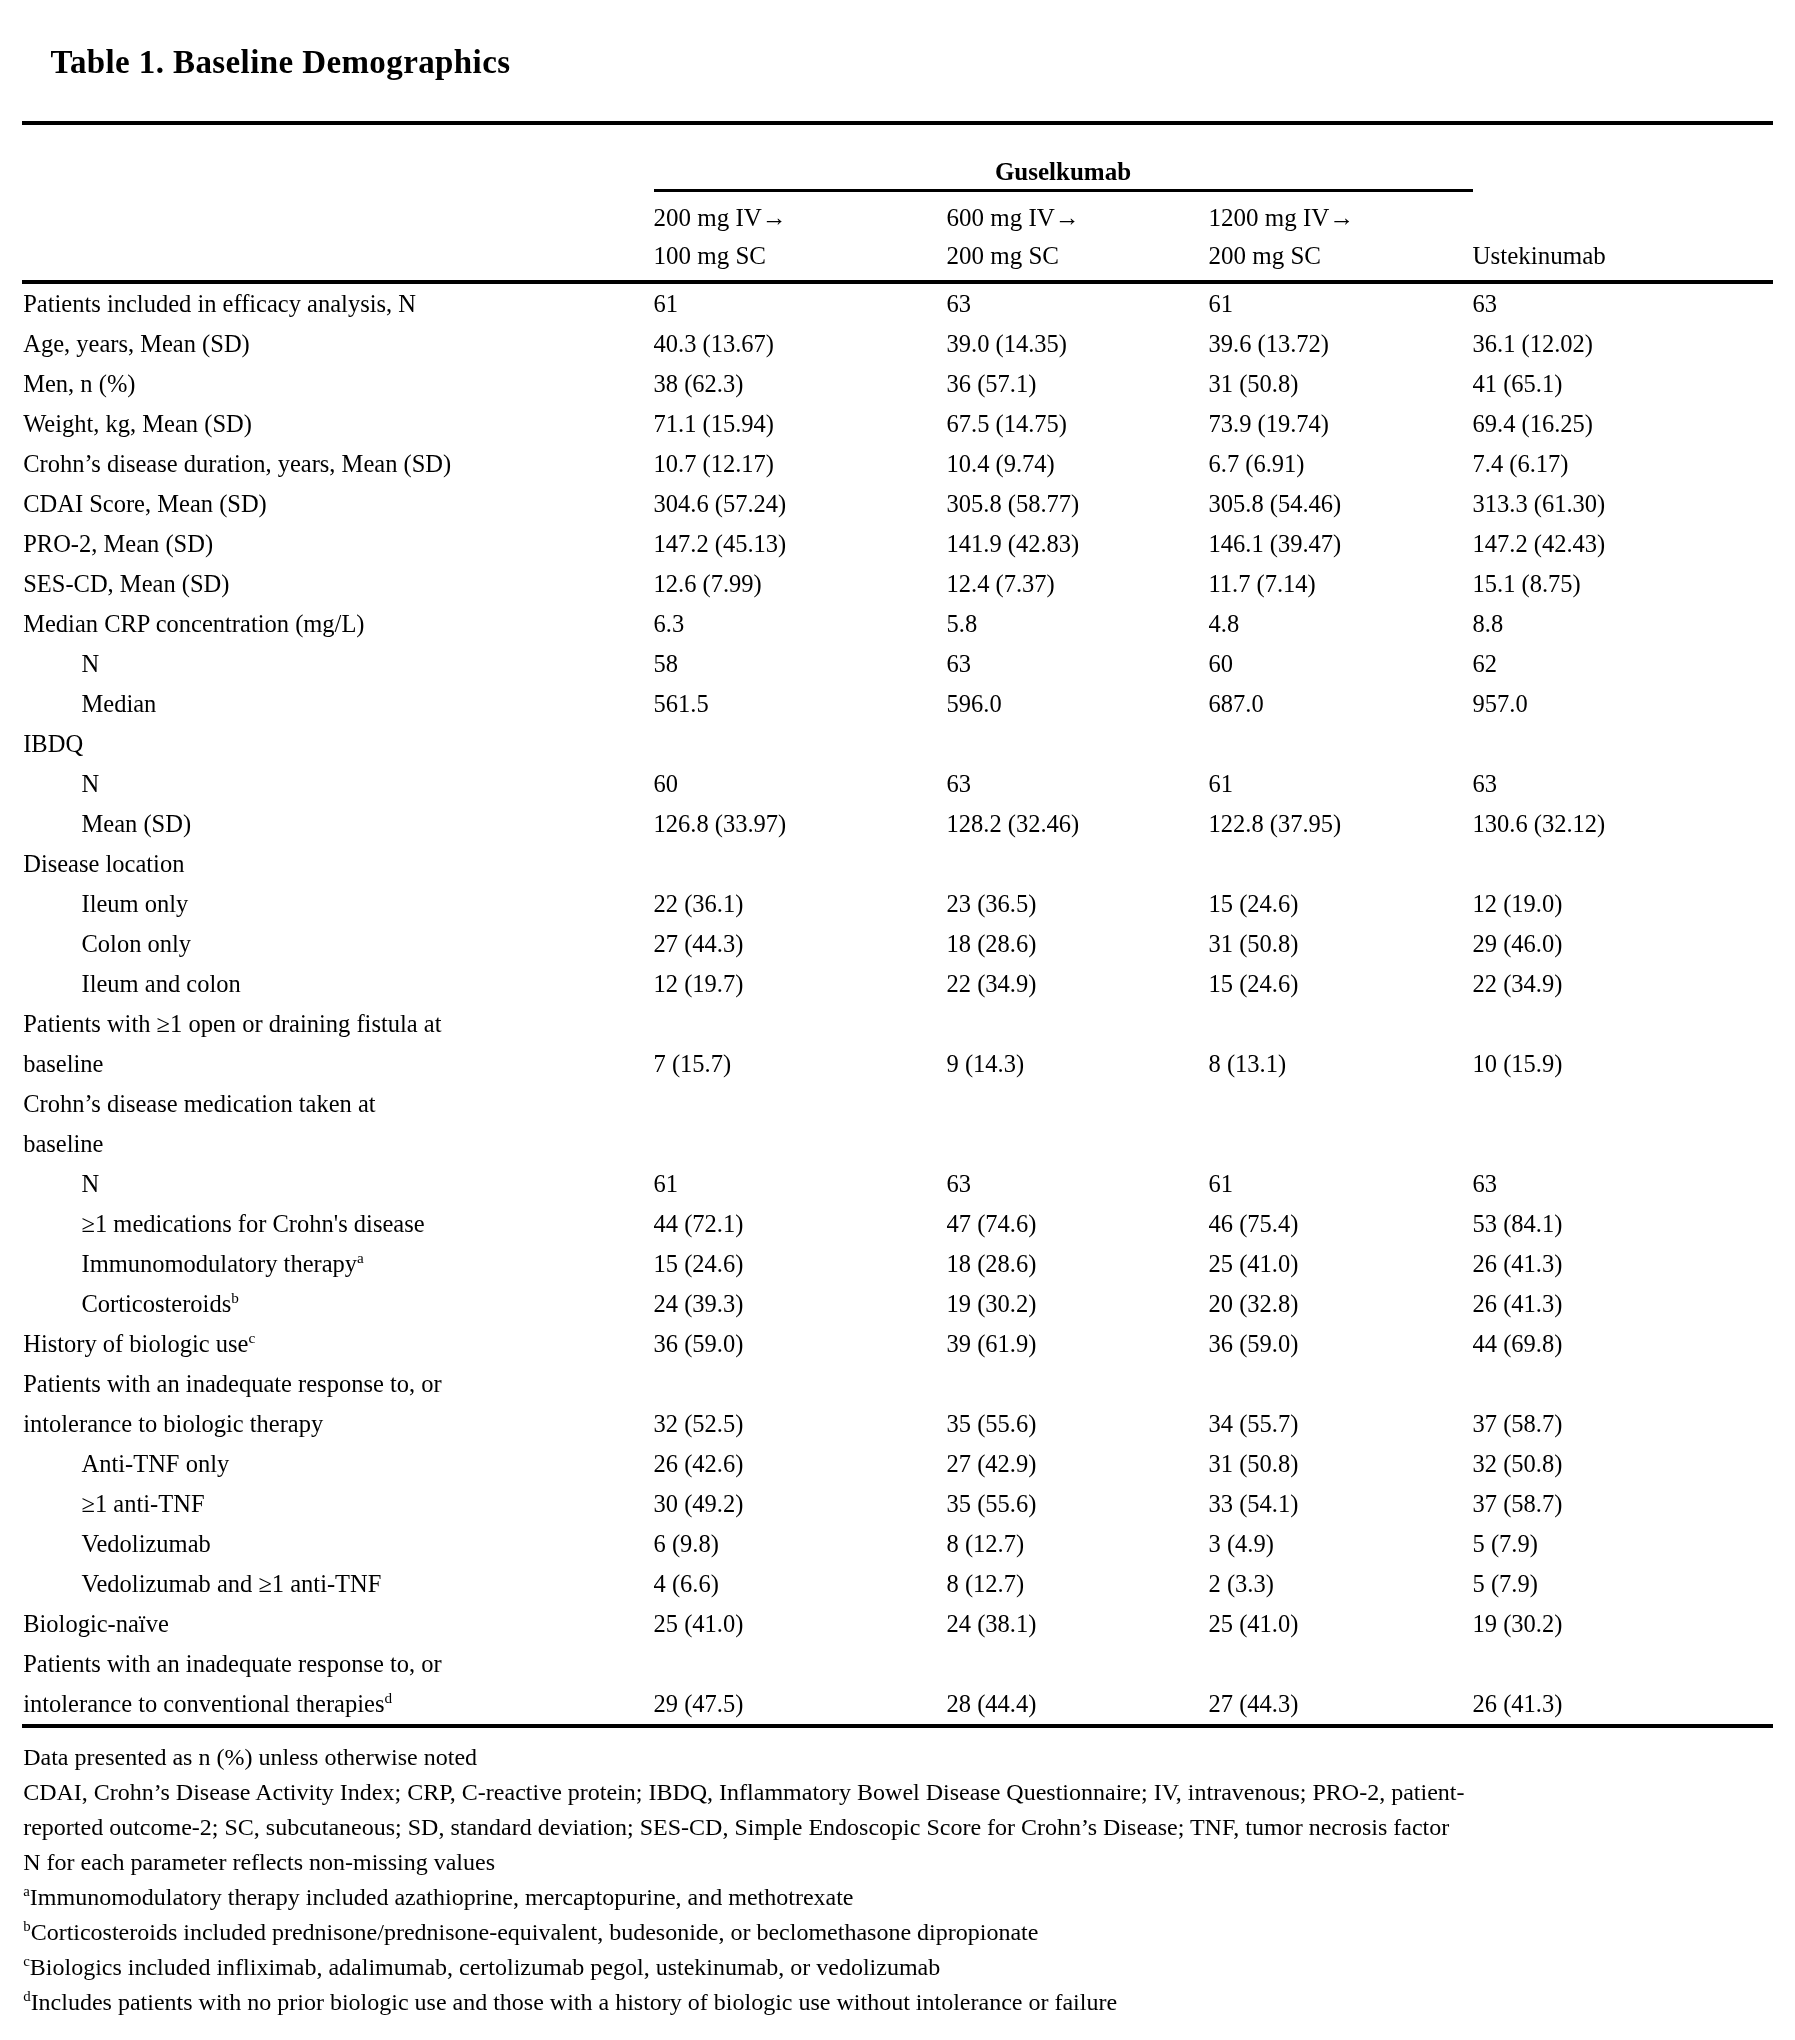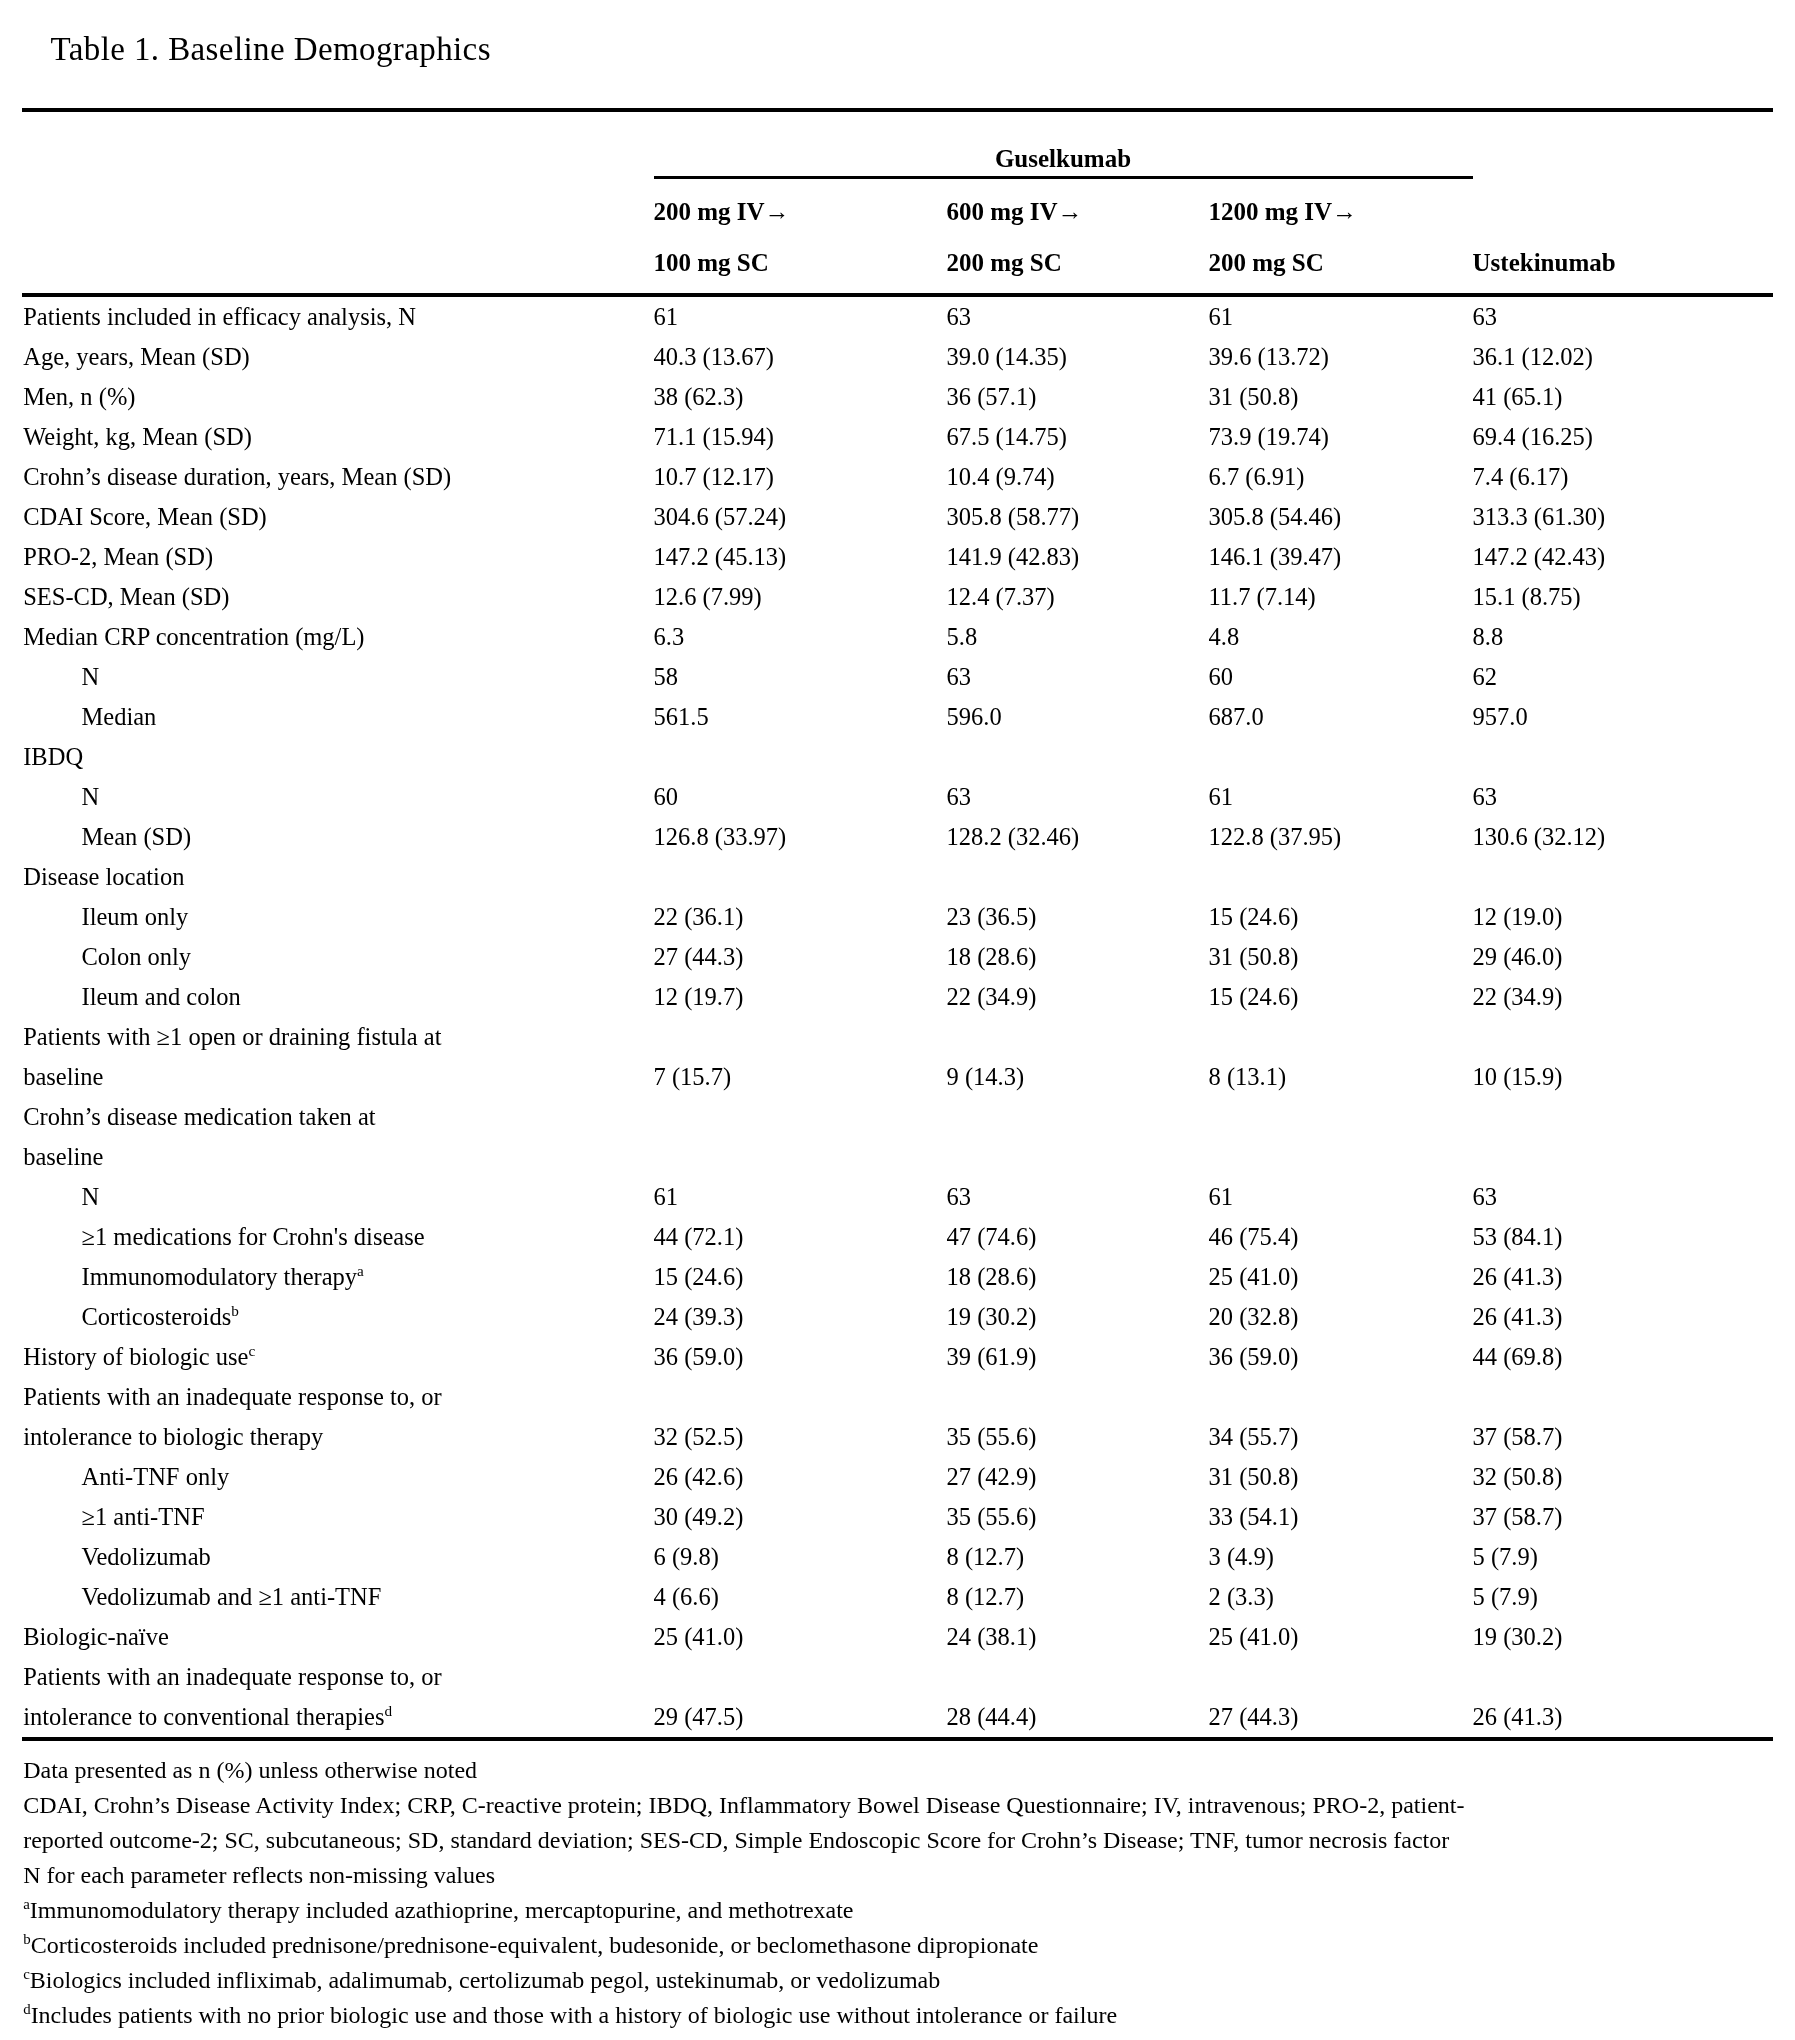--- a/index.html
+++ b/index.html
@@ -12,22 +12,22 @@
   body {
     width: 1796px;
     height: 2041px;
     overflow: hidden;
   }
   .page {
     padding: 17px 23px 0 21.5px;
   }
   h1.title {
     font-size: 33px;
-    font-weight: normal;
-    margin: 14px 0 40px 29px;
+    font-weight: bold;
+    margin: 27px 0 40px 29px;
     letter-spacing: 0.4px;
   }
   table.demo {
     width: 100%;
     border-collapse: collapse;
     border-top: 4.3px solid #000;
     border-bottom: 4.3px solid #000;
     table-layout: fixed;
   }
   
@@ -36,23 +36,23 @@
     border-bottom: 3.4px solid #000;
     text-align: center;
     font-weight: bold;
     font-size: 25px;
     padding-bottom: 3.4px;
   }
   tr.colhead-row td, tr.colhead-row th { border-bottom: 4.3px solid #000; }
   th.colh {
     text-align: left;
     vertical-align: bottom;
-    font-weight: bold;
+    font-weight: normal;
     font-size: 25px;
-    line-height: 51px;
+    line-height: 38px;
     padding: 6.9px 0 5.2px 0;
     white-space: pre-line;
   }
   
   tbody td {
     font-size: 24.5px;
     line-height: 40px;
     vertical-align: bottom;
     padding: 0;
   }

